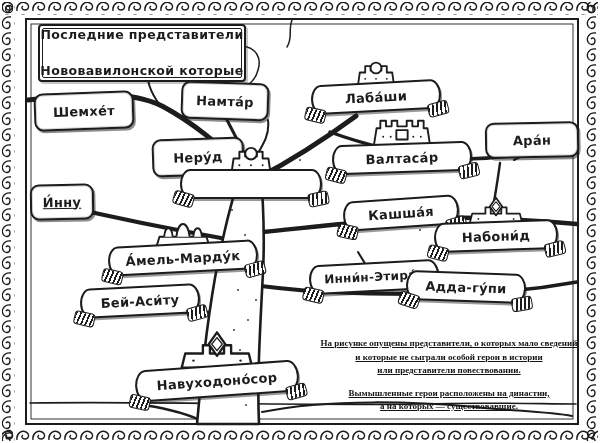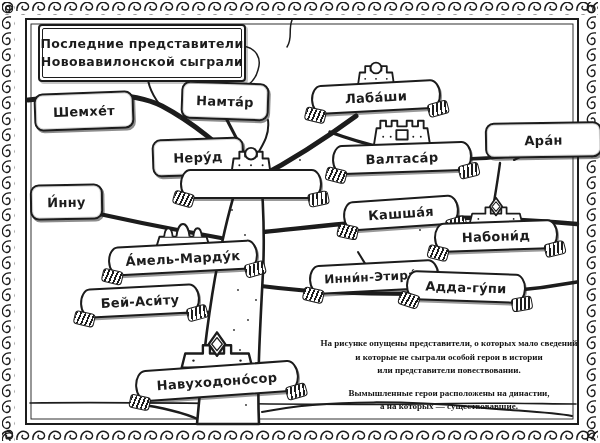--- a/index.html
+++ b/index.html
@@ -3,21 +3,21 @@
 <meta charset="utf-8">
 <style>
   html,body{margin:0;padding:0;background:#e8e8e8;}
   .page{position:relative;width:600px;height:443px;background:#ffffff;overflow:hidden;
         font-family:"DejaVu Sans",sans-serif;color:#1c1c1c;}
   svg{display:block;}
   .abs{position:absolute;}
   
   .plaque{position:absolute;left:38px;top:24px;width:204px;height:54px;background:#fff;
           border:2px solid #1c1c1c;border-radius:4px;display:flex;flex-direction:column;
-          justify-content:center;align-items:center;z-index:4;box-shadow:2px 2px 0 rgba(28,28,28,.25);}
+          justify-content:space-between;align-items:center;z-index:4;box-shadow:2px 2px 0 rgba(28,28,28,.25);}
   .plaque::before{content:"";position:absolute;inset:2px;border:1px solid #1c1c1c;border-radius:2px;}
   .plaque .tl{font-size:12.5px;font-weight:700;letter-spacing:.4px;line-height:1.45;white-space:nowrap;}
   
   .node{position:absolute;display:flex;flex-direction:column;align-items:center;z-index:3;}
   .tablet{background:#fff;border:2px solid #1c1c1c;border-radius:9px;box-shadow:1.5px 2px 0 rgba(28,28,28,.5), inset 0 0 0 1px rgba(28,28,28,.18);
           display:flex;align-items:center;justify-content:center;width:100%;}
   .ribbon{position:relative;background:#fff;border:2px solid #1c1c1c;width:100%;height:26px;
           border-radius:11px/16px;display:flex;align-items:center;justify-content:center;z-index:2;
           box-shadow:1px 2px 0 rgba(28,28,28,.45);}
   .curl{position:absolute;bottom:-9px;width:19px;height:12px;border:1.5px solid #1c1c1c;border-radius:4px;
@@ -25,21 +25,21 @@
   .curl-l{left:-9px;transform:rotate(16deg);}
   .curl-r{right:-9px;transform:rotate(-12deg);}
   .nm{font-size:13px;font-weight:700;white-space:nowrap;letter-spacing:.3px;padding:0 4px;}
   .crown{margin-bottom:-5px;z-index:1;}
   .crown path,.crown circle,.crown rect,.crown polygon{fill:#fff;stroke:#1c1c1c;stroke-width:2;stroke-linejoin:round;}
   .crown .dot{fill:#1c1c1c;stroke:none;}
   .crown .thin{stroke-width:1.2;}
   
   .legend{position:absolute;left:314px;top:337px;width:270px;text-align:center;z-index:3;
           font-family:"Liberation Serif",serif;font-size:9px;line-height:1.5;color:#141414;font-weight:600;}
-  .legend .para{margin:0 0 9px 0;}
+  .legend .para{margin:0 0 9px 0;text-decoration:underline;}
   .legend span{display:block;}
 </style>
 </head>
 <body>
 
 <div class="page">
 
   <svg class="abs" width="600" height="443" viewBox="0 0 600 443" style="left:0;top:0;z-index:1;">
     <defs>
       <pattern id="spH" width="16" height="13" patternUnits="userSpaceOnUse">
@@ -101,44 +101,44 @@
         <circle cx="246" cy="405" r="0.9"></circle>
         <circle cx="230" cy="385" r="0.9"></circle>
       <circle cx="300" cy="160" r="0.9"></circle>
         <circle cx="180" cy="118" r="0.9"></circle>
         <circle cx="420" cy="230" r="0.9"></circle>
     </g>
   </svg>
 
   <div class="plaque">
     <span class="tl">Последние представители</span>
-    <span class="tl">Нововавилонской сыграли</span>
+    <span class="tl">Нововавилонской которые</span>
   </div>
 
   <div class="node" style="left:36px;top:92px;width:96px;">
     <div class="tablet" style="height:34px;transform:rotate(-2deg);">
       <span class="nm">Шемхе́т</span>
     </div>
   </div>
   <div class="node" style="left:183px;top:82px;width:84px;">
     <div class="tablet" style="height:34px;transform:rotate(2deg);">
       <span class="nm">Намта́р</span>
     </div>
   </div>
   <div class="node" style="left:154px;top:138px;width:88px;">
     <div class="tablet" style="height:34px;transform:rotate(-2deg);">
       <span class="nm">Неру́д</span>
     </div>
   </div>
-  <div class="node" style="left:32px;top:184px;width:69px;">
+  <div class="node" style="left:32px;top:184px;width:60px;text-decoration:underline;">
     <div class="tablet" style="height:32px;transform:rotate(-1deg);">
       <span class="nm">И́нну</span>
     </div>
   </div>
-  <div class="node" style="left:487px;top:122px;width:113px;">
+  <div class="node" style="left:487px;top:122px;width:90px;">
     <div class="tablet" style="height:32px;transform:rotate(-1deg);">
       <span class="nm">Ара́н</span>
     </div>
   </div>
 
   <div class="node" style="left:313px;top:58px;width:126px;">
     <svg class="crown" width="54" height="29" viewBox="0 0 60 32">
       <path d="M10,30 L12,16 L18,16 L18,9 L24,9 L24,14 L36,14 L36,9 L42,9 L42,16 L48,16 L50,30 Z"></path>
       <circle cx="30" cy="11" r="6"></circle>
       <circle class="dot" cx="18" cy="23" r="1"></circle>

